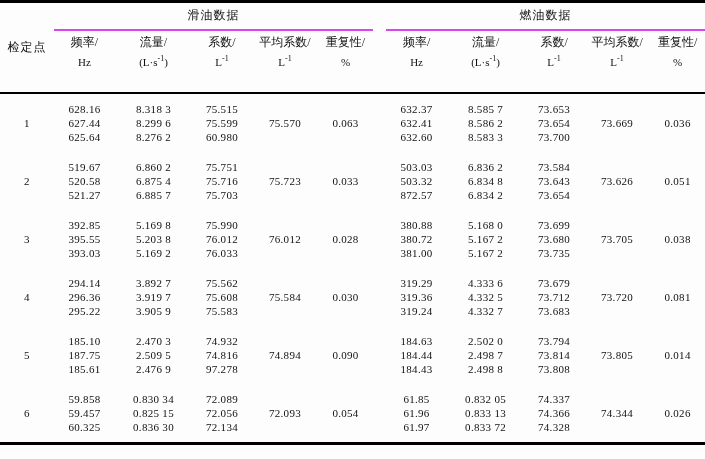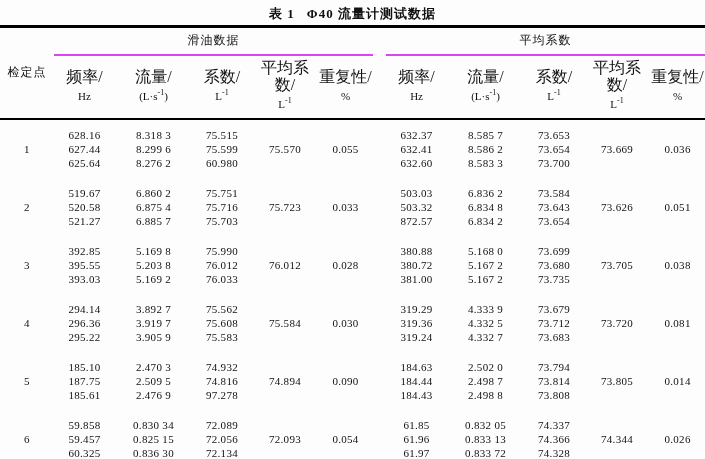--- a/index.html
+++ b/index.html
@@ -10,35 +10,32 @@
   table{width:705px;border-collapse:collapse;table-layout:fixed;
         border-top:3px solid #000;border-bottom:3px solid #000;}
   col.c-point{width:54px;} col.c-gap{width:13px;}
   col.c-freq{width:61px;} col.c-flow{width:77px;} col.c-coef{width:60px;}
   col.c-avg{width:66px;} col.c-rep{width:55px;}
   th{font-weight:normal;padding:0;}
   .group-th{font-size:12px;padding:4px 0 5px;border-bottom:2px solid #d946ef;letter-spacing:1px;}
   .point-th{font-size:12px;vertical-align:middle;letter-spacing:1px;}
   .hb{border-bottom:2px solid #000;text-align:center;}
   .col-th{vertical-align:middle;}
-  .cn{font-size:16px;line-height:17px;padding-top:3px;}
-  .cu{font-size:11px;line-height:15px;padding-bottom:6px;}
+  .cn{font-size:12px;line-height:17px;padding-top:3px;}
+  .cu{font-size:11px;line-height:15px;padding-bottom:22px;}
   sup{font-size:8px;}
   tbody td{font-size:11px;text-align:center;vertical-align:middle;
            padding:8px 0 8px;letter-spacing:0.3px;}
   .ln{height:14px;line-height:14px;white-space:nowrap;}
   .pt{font-size:11px;}
 </style>
 </head>
 <body>
 
 <div class="page">
-  <div class="title">
-    <span class="tp">表 1</span><span class="tm">Φ40 流量计测试数据</span>
-  </div>
 
   <table>
     <colgroup>
       <col class="c-point">
         <col class="c-freq">
         <col class="c-flow">
         <col class="c-coef">
         <col class="c-avg">
         <col class="c-rep">
       <col class="c-gap">
@@ -46,21 +43,21 @@
         <col class="c-flow">
         <col class="c-coef">
         <col class="c-avg">
         <col class="c-rep">
     </colgroup>
     <thead>
       <tr>
         <th class="point-th hb" rowspan="2">检定点</th>
         <th class="group-th" colspan="5">滑油数据</th>
         <th class="hb" rowspan="2"></th>
-        <th class="group-th" colspan="5">平均系数</th>
+        <th class="group-th" colspan="5">燃油数据</th>
       </tr>
       <tr>
         <th class="col-th hb">
             <div class="cn">频率/</div>
             <div class="cu"><span>Hz</span><sup></sup><span></span></div>
           </th>
         <th class="col-th hb">
             <div class="cn">流量/</div>
             <div class="cu"><span>(L·s</span><sup>-1</sup><span>)</span></div>
           </th>
@@ -110,21 +107,21 @@
             <div class="ln">8.318 3</div>
             <div class="ln">8.299 6</div>
             <div class="ln">8.276 2</div>
           </td>
         <td>
             <div class="ln">75.515</div>
             <div class="ln">75.599</div>
             <div class="ln">60.980</div>
           </td>
         <td>75.570</td>
-        <td>0.055</td>
+        <td>0.063</td>
         <td></td>
         <td>
             <div class="ln">632.37</div>
             <div class="ln">632.41</div>
             <div class="ln">632.60</div>
           </td>
         <td>
             <div class="ln">8.585 7</div>
             <div class="ln">8.586 2</div>
             <div class="ln">8.583 3</div>
@@ -232,21 +229,21 @@
           </td>
         <td>75.584</td>
         <td>0.030</td>
         <td></td>
         <td>
             <div class="ln">319.29</div>
             <div class="ln">319.36</div>
             <div class="ln">319.24</div>
           </td>
         <td>
-            <div class="ln">4.333 9</div>
+            <div class="ln">4.333 6</div>
             <div class="ln">4.332 5</div>
             <div class="ln">4.332 7</div>
           </td>
         <td>
             <div class="ln">73.679</div>
             <div class="ln">73.712</div>
             <div class="ln">73.683</div>
           </td>
         <td>73.720</td>
         <td>0.081</td>

